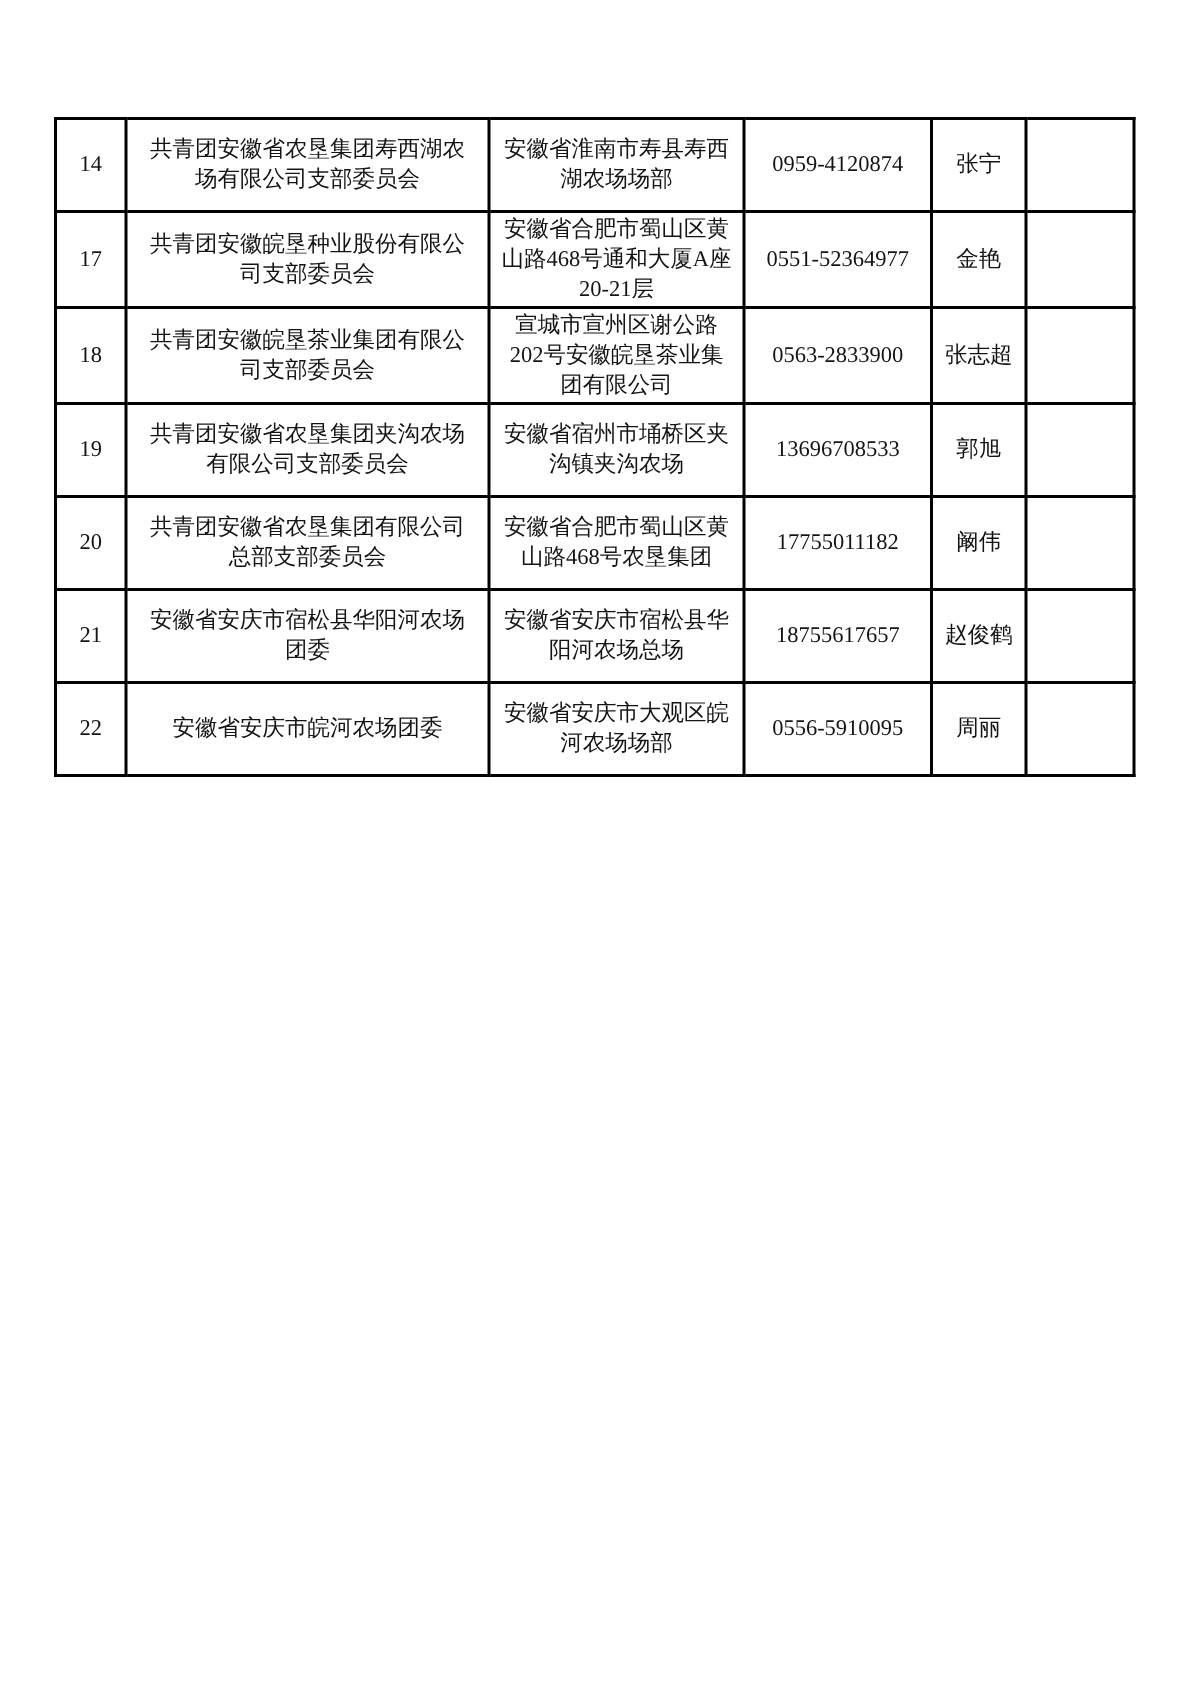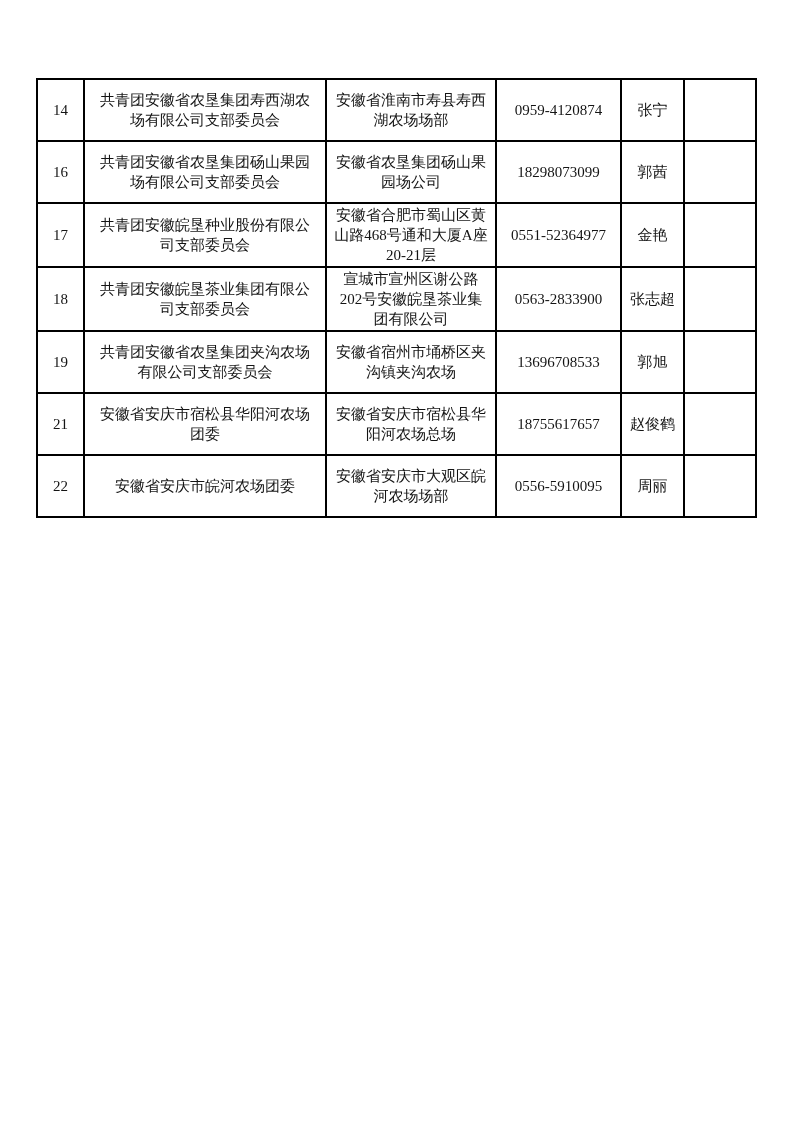--- a/index.html
+++ b/index.html
@@ -58,30 +58,20 @@
         <td>14</td>
         <td>共青团安徽省农垦集团寿西湖农
 场有限公司支部委员会</td>
         <td>安徽省淮南市寿县寿西
 湖农场场部</td>
         <td>0959-4120874</td>
         <td>张宁</td>
         <td></td>
       </tr>
       <tr>
-        <td>16</td>
-        <td>共青团安徽省农垦集团砀山果园
-场有限公司支部委员会</td>
-        <td>安徽省农垦集团砀山果
-园场公司</td>
-        <td>18298073099</td>
-        <td>郭茜</td>
-        <td></td>
-      </tr>
-      <tr>
         <td>17</td>
         <td>共青团安徽皖垦种业股份有限公
 司支部委员会</td>
         <td>安徽省合肥市蜀山区黄
 山路468号通和大厦A座
 20-21层</td>
         <td>0551-52364977</td>
         <td>金艳</td>
         <td></td>
       </tr>
@@ -100,20 +90,30 @@
         <td>19</td>
         <td>共青团安徽省农垦集团夹沟农场
 有限公司支部委员会</td>
         <td>安徽省宿州市埇桥区夹
 沟镇夹沟农场</td>
         <td>13696708533</td>
         <td>郭旭</td>
         <td></td>
       </tr>
       <tr>
+        <td>20</td>
+        <td>共青团安徽省农垦集团有限公司
+总部支部委员会</td>
+        <td>安徽省合肥市蜀山区黄
+山路468号农垦集团</td>
+        <td>17755011182</td>
+        <td>阚伟</td>
+        <td></td>
+      </tr>
+      <tr>
         <td>21</td>
         <td>安徽省安庆市宿松县华阳河农场
 团委</td>
         <td>安徽省安庆市宿松县华
 阳河农场总场</td>
         <td>18755617657</td>
         <td>赵俊鹤</td>
         <td></td>
       </tr>
       <tr>

